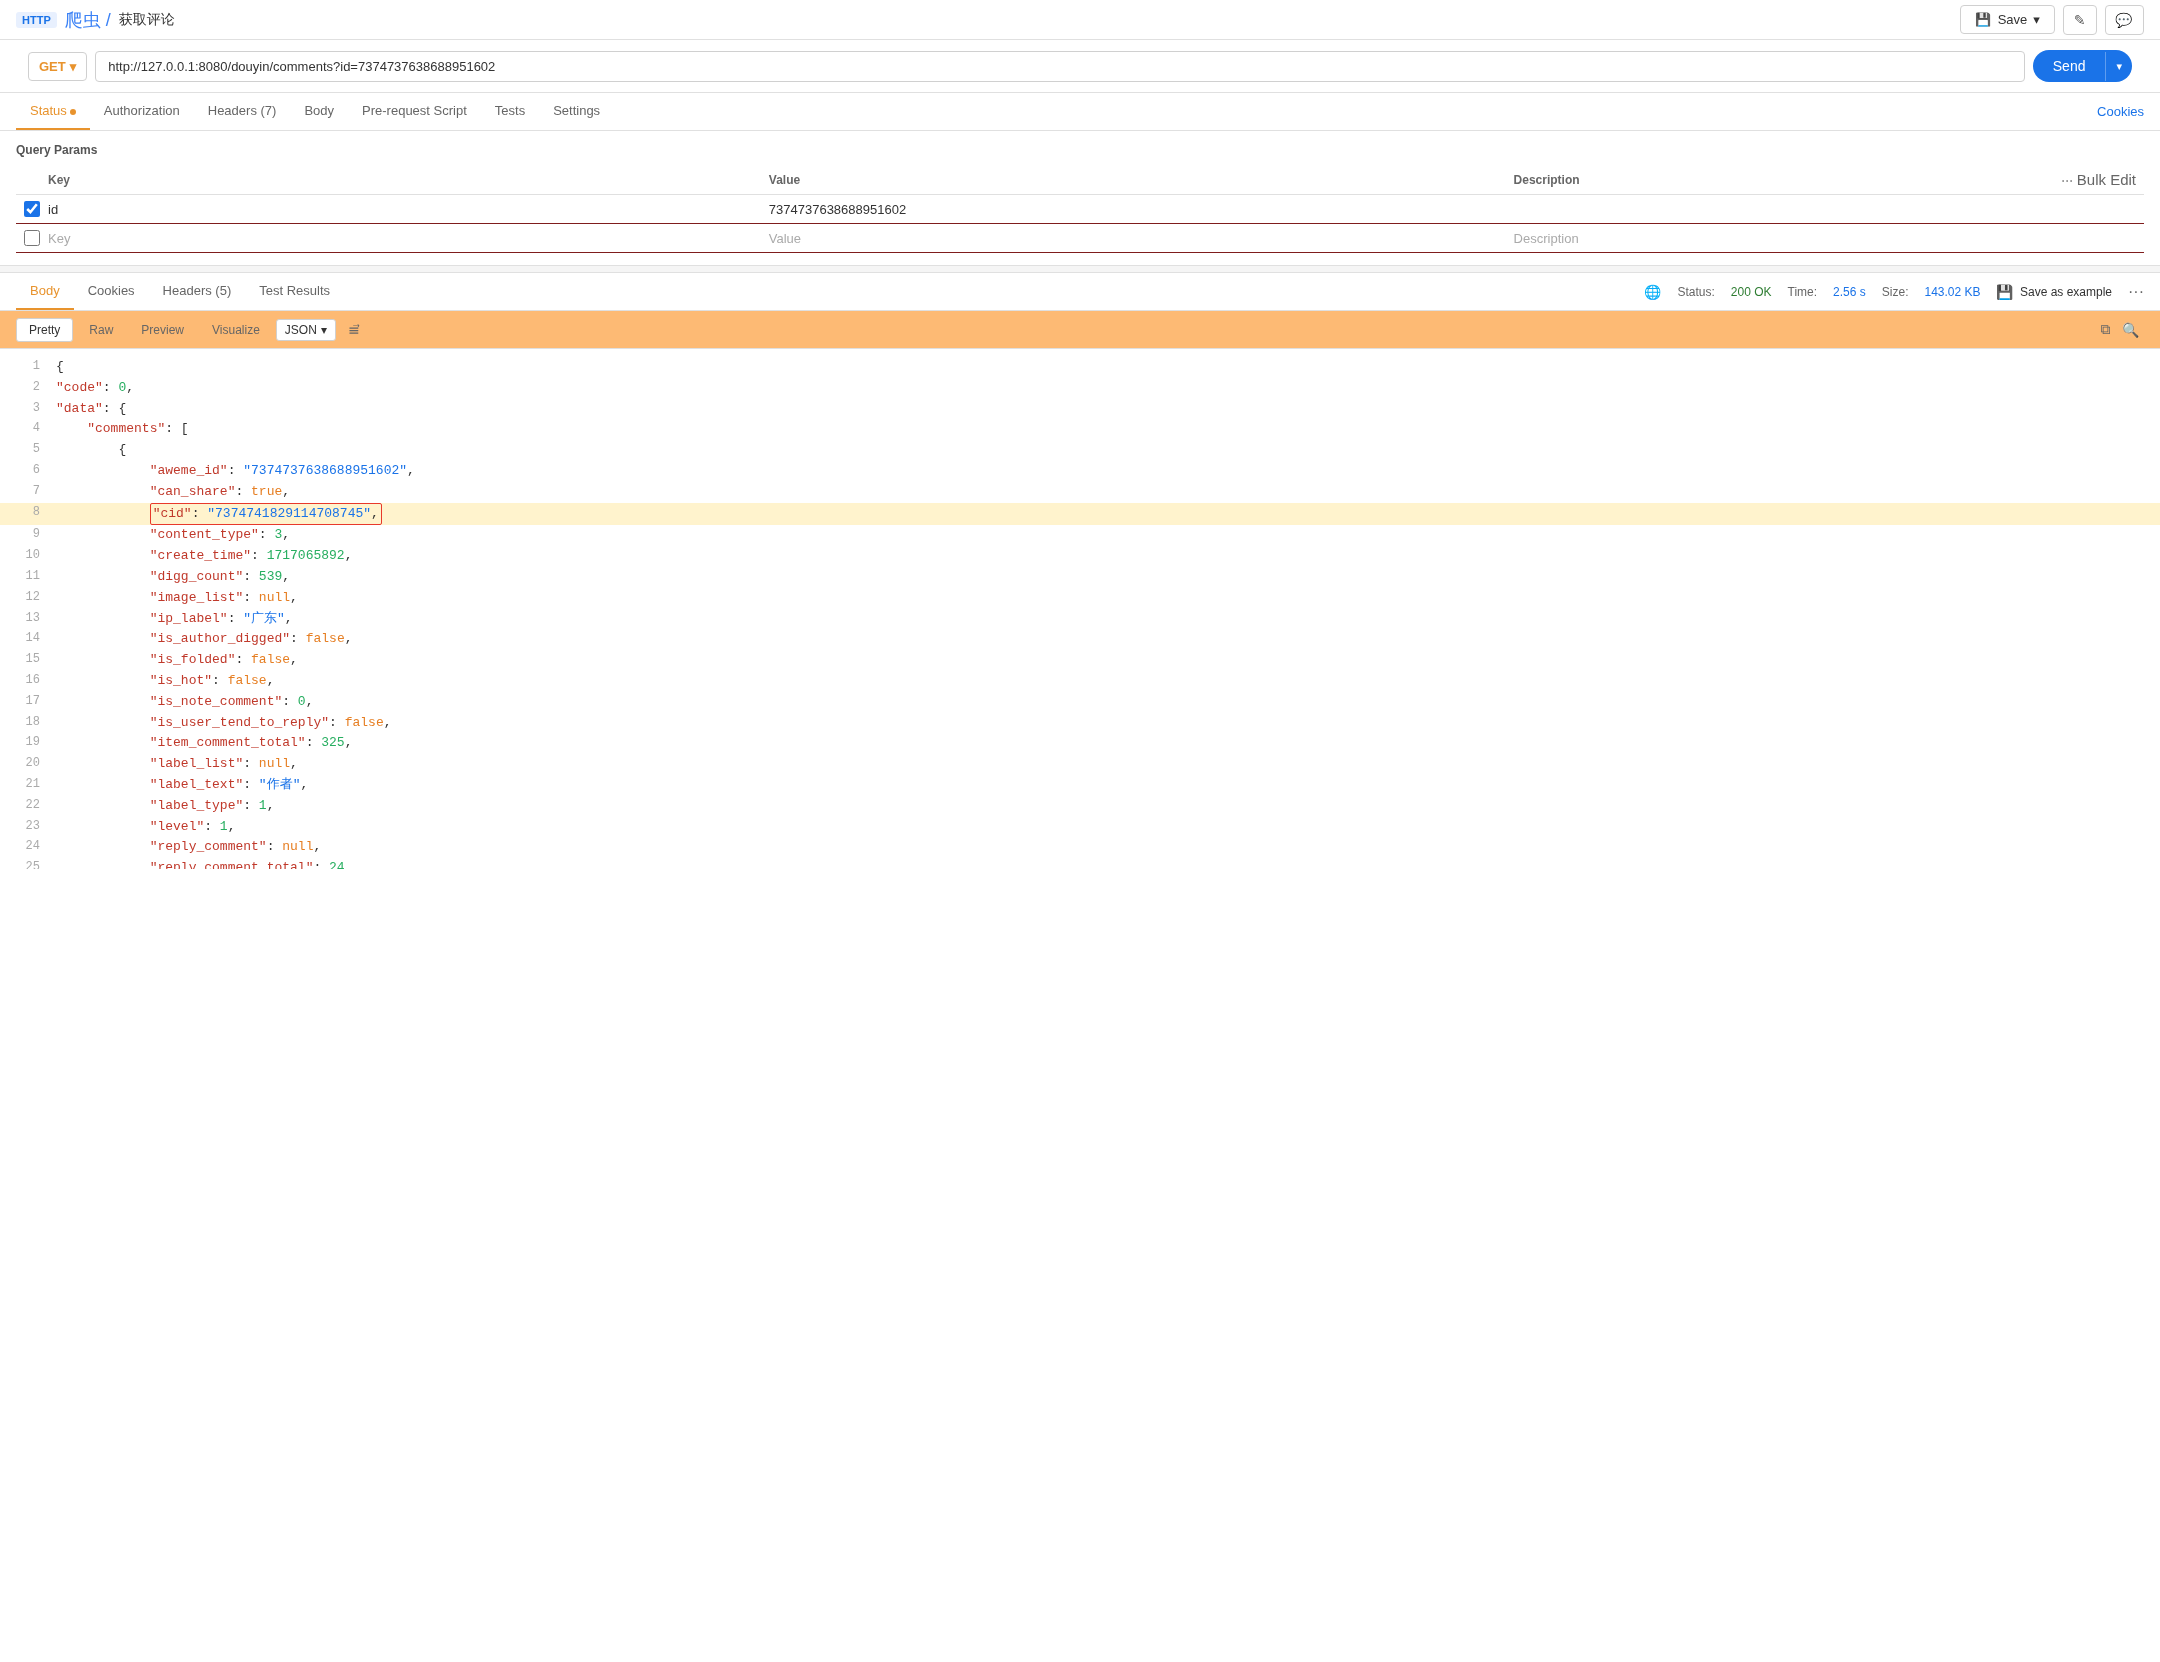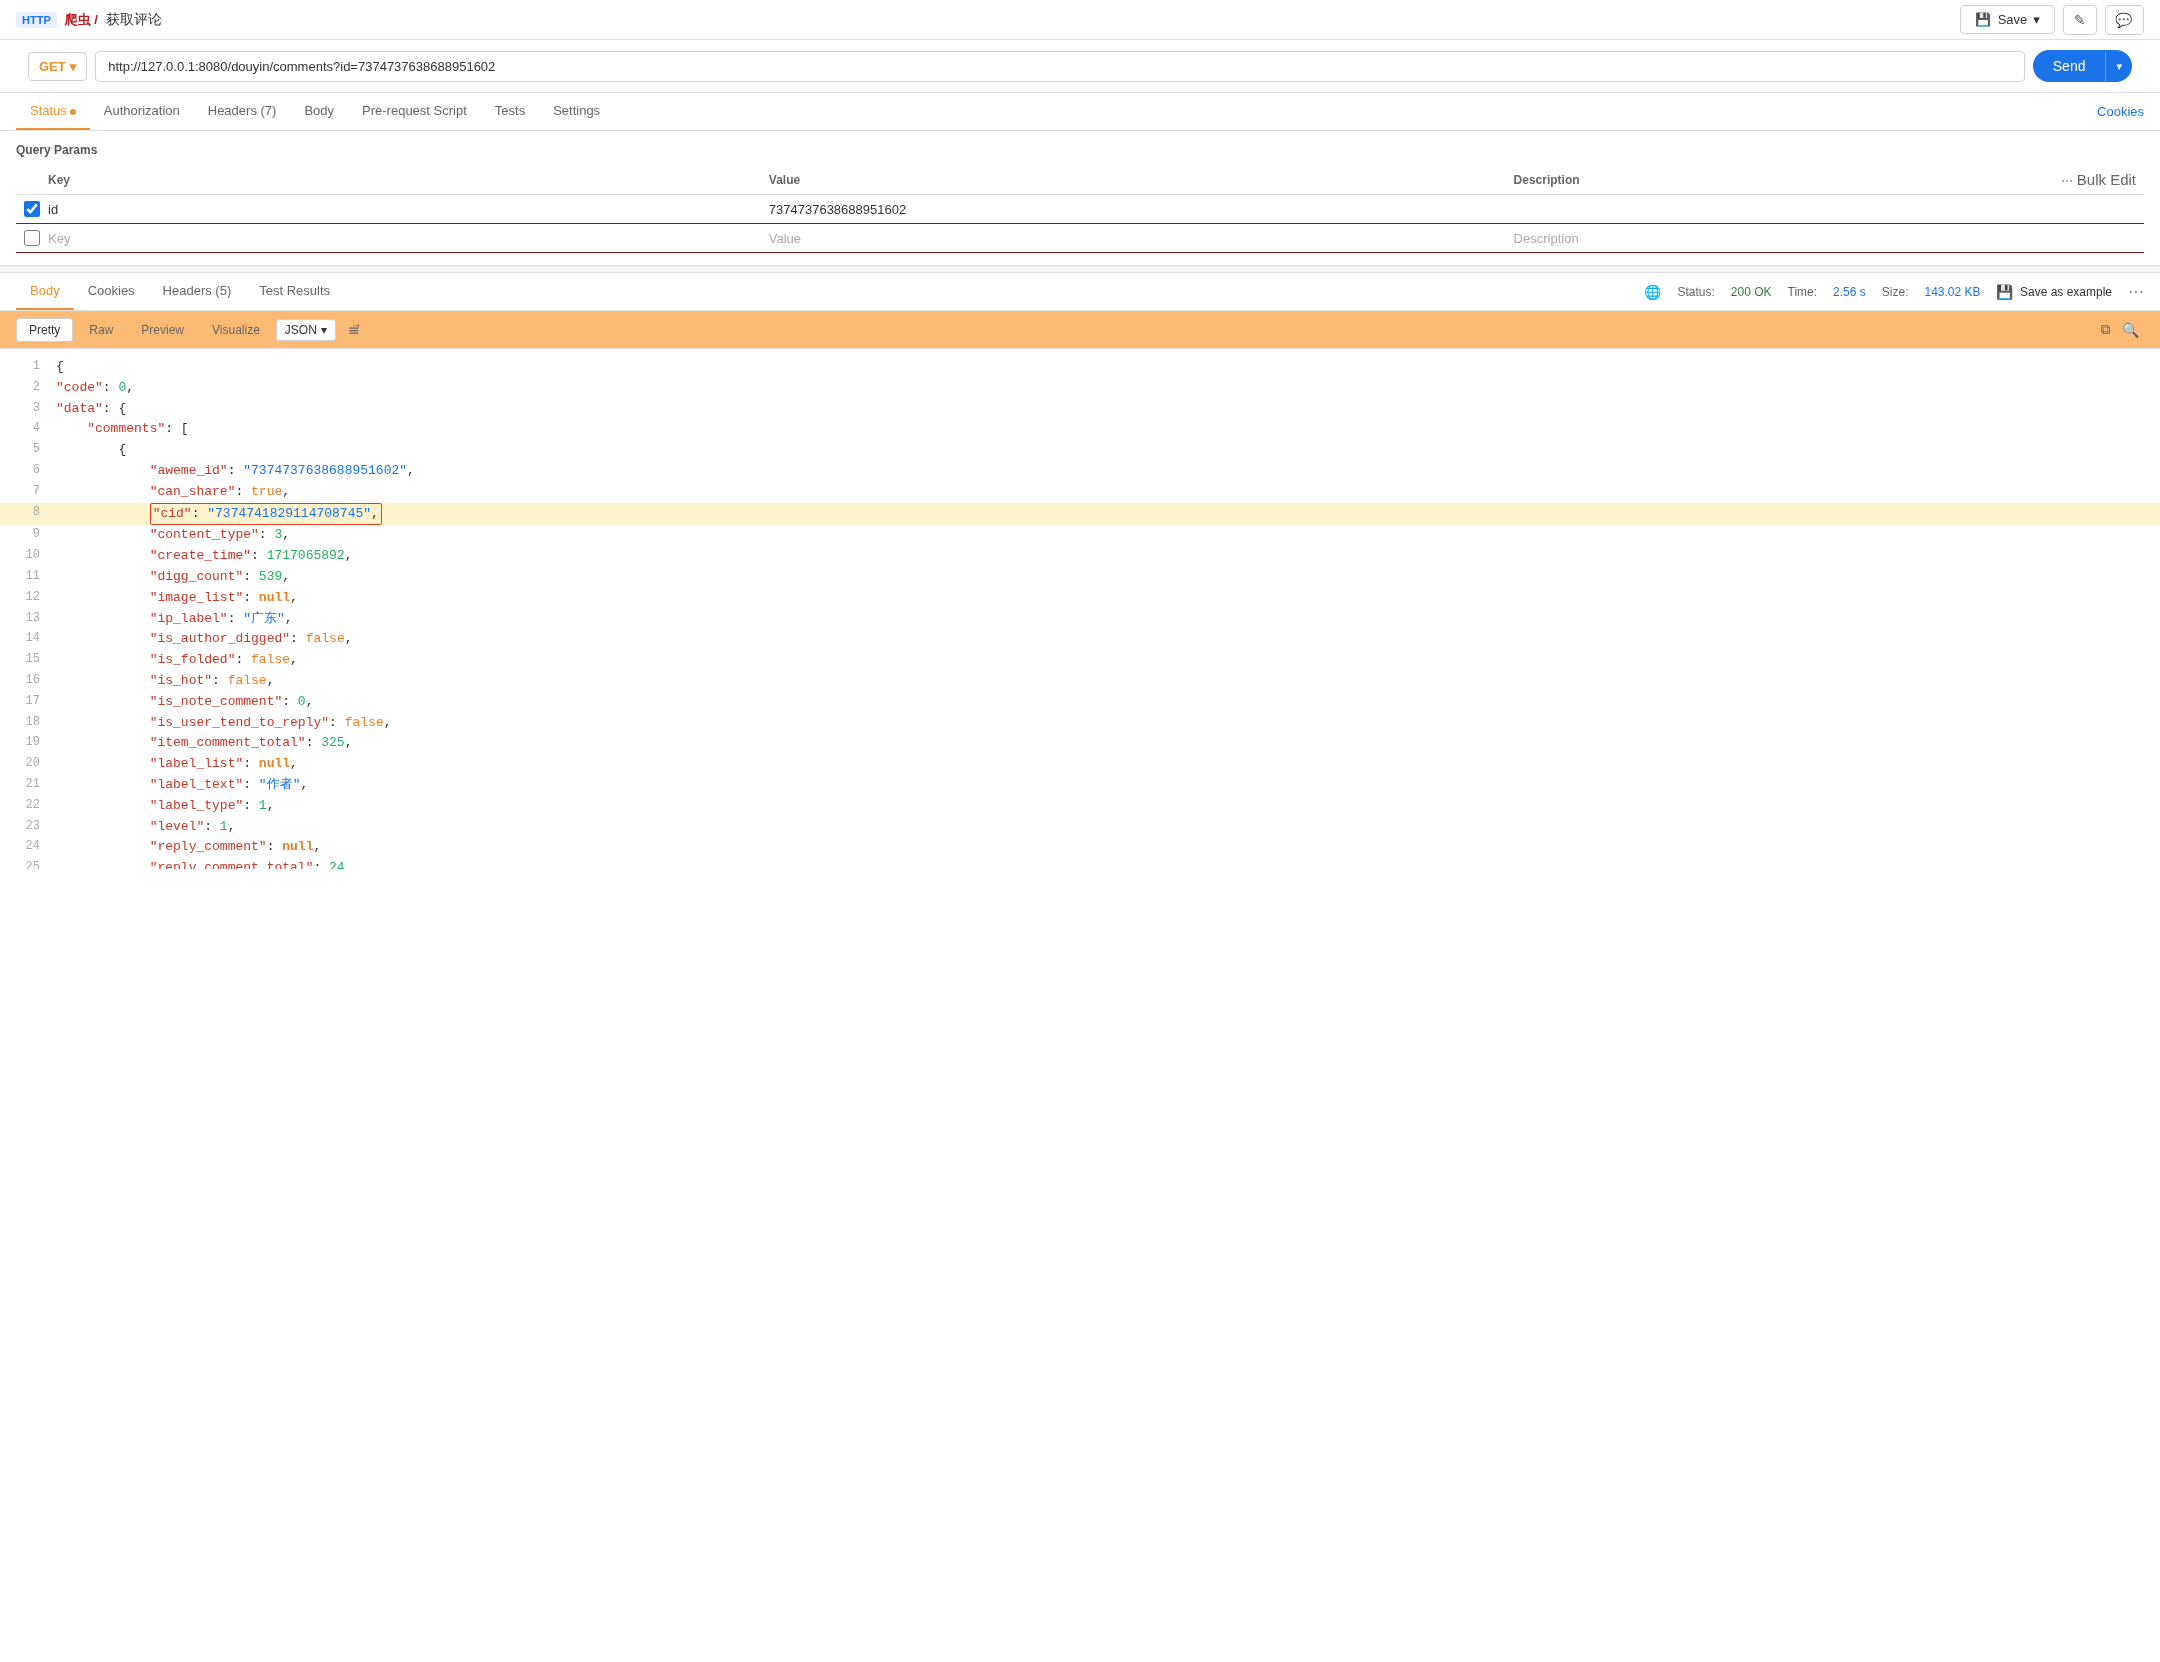--- a/index.html
+++ b/index.html
@@ -8,21 +8,21 @@
     
     .topbar {
       display: flex; align-items: center; justify-content: space-between;
       padding: 8px 16px; border-bottom: 1px solid #e0e0e0; height: 40px;
     }
     .topbar-left { display: flex; align-items: center; gap: 8px; }
     .topbar-badge {
       background: #e8f0fe; color: #1a73e8; font-size: 11px; padding: 2px 6px;
       border-radius: 3px; font-weight: 600;
     }
-    .topbar-breadcrumb { color: #b91c1c; font-size: 13px; font-weight: bold; }
+    .topbar-breadcrumb { color: #3b82f6; font-size: 18px; }
     .topbar-title { font-size: 14px; font-weight: 500; color: #333; }
     .topbar-right { display: flex; align-items: center; gap: 8px; }
     .btn-save {
       display: flex; align-items: center; gap: 6px;
       border: 1px solid #d0d0d0; background: #fff; padding: 6px 14px;
       border-radius: 4px; cursor: pointer; font-size: 13px; color: #333;
     }
     .btn-icon {
       border: 1px solid #d0d0d0; background: #fff; padding: 6px 10px;
       border-radius: 4px; cursor: pointer; font-size: 14px; color: #555;
@@ -141,21 +141,21 @@
     }
     .line-number {
       min-width: 32px; color: #aaa; text-align: right;
       margin-right: 16px; user-select: none; font-size: 12px;
     }
     .json-content { flex: 1; }
     .j-key { color: #c0392b; }
     .j-str { color: #1a73e8; }
     .j-num { color: #27ae60; }
     .j-bool { color: #e67e22; font-weight: 500; }
-    .j-null { color: #e67e22; font-weight: 700; text-align: center; }
+    .j-null { color: #e67e22; font-weight: 400; text-align: center; }
     .j-plain { color: #333; }
 
     
     .json-line.highlighted {
       background: #fff3cd;
     }
     .highlight-box {
       display: inline-block;
       border: 1.5px solid #e8392b;
       border-radius: 2px;

